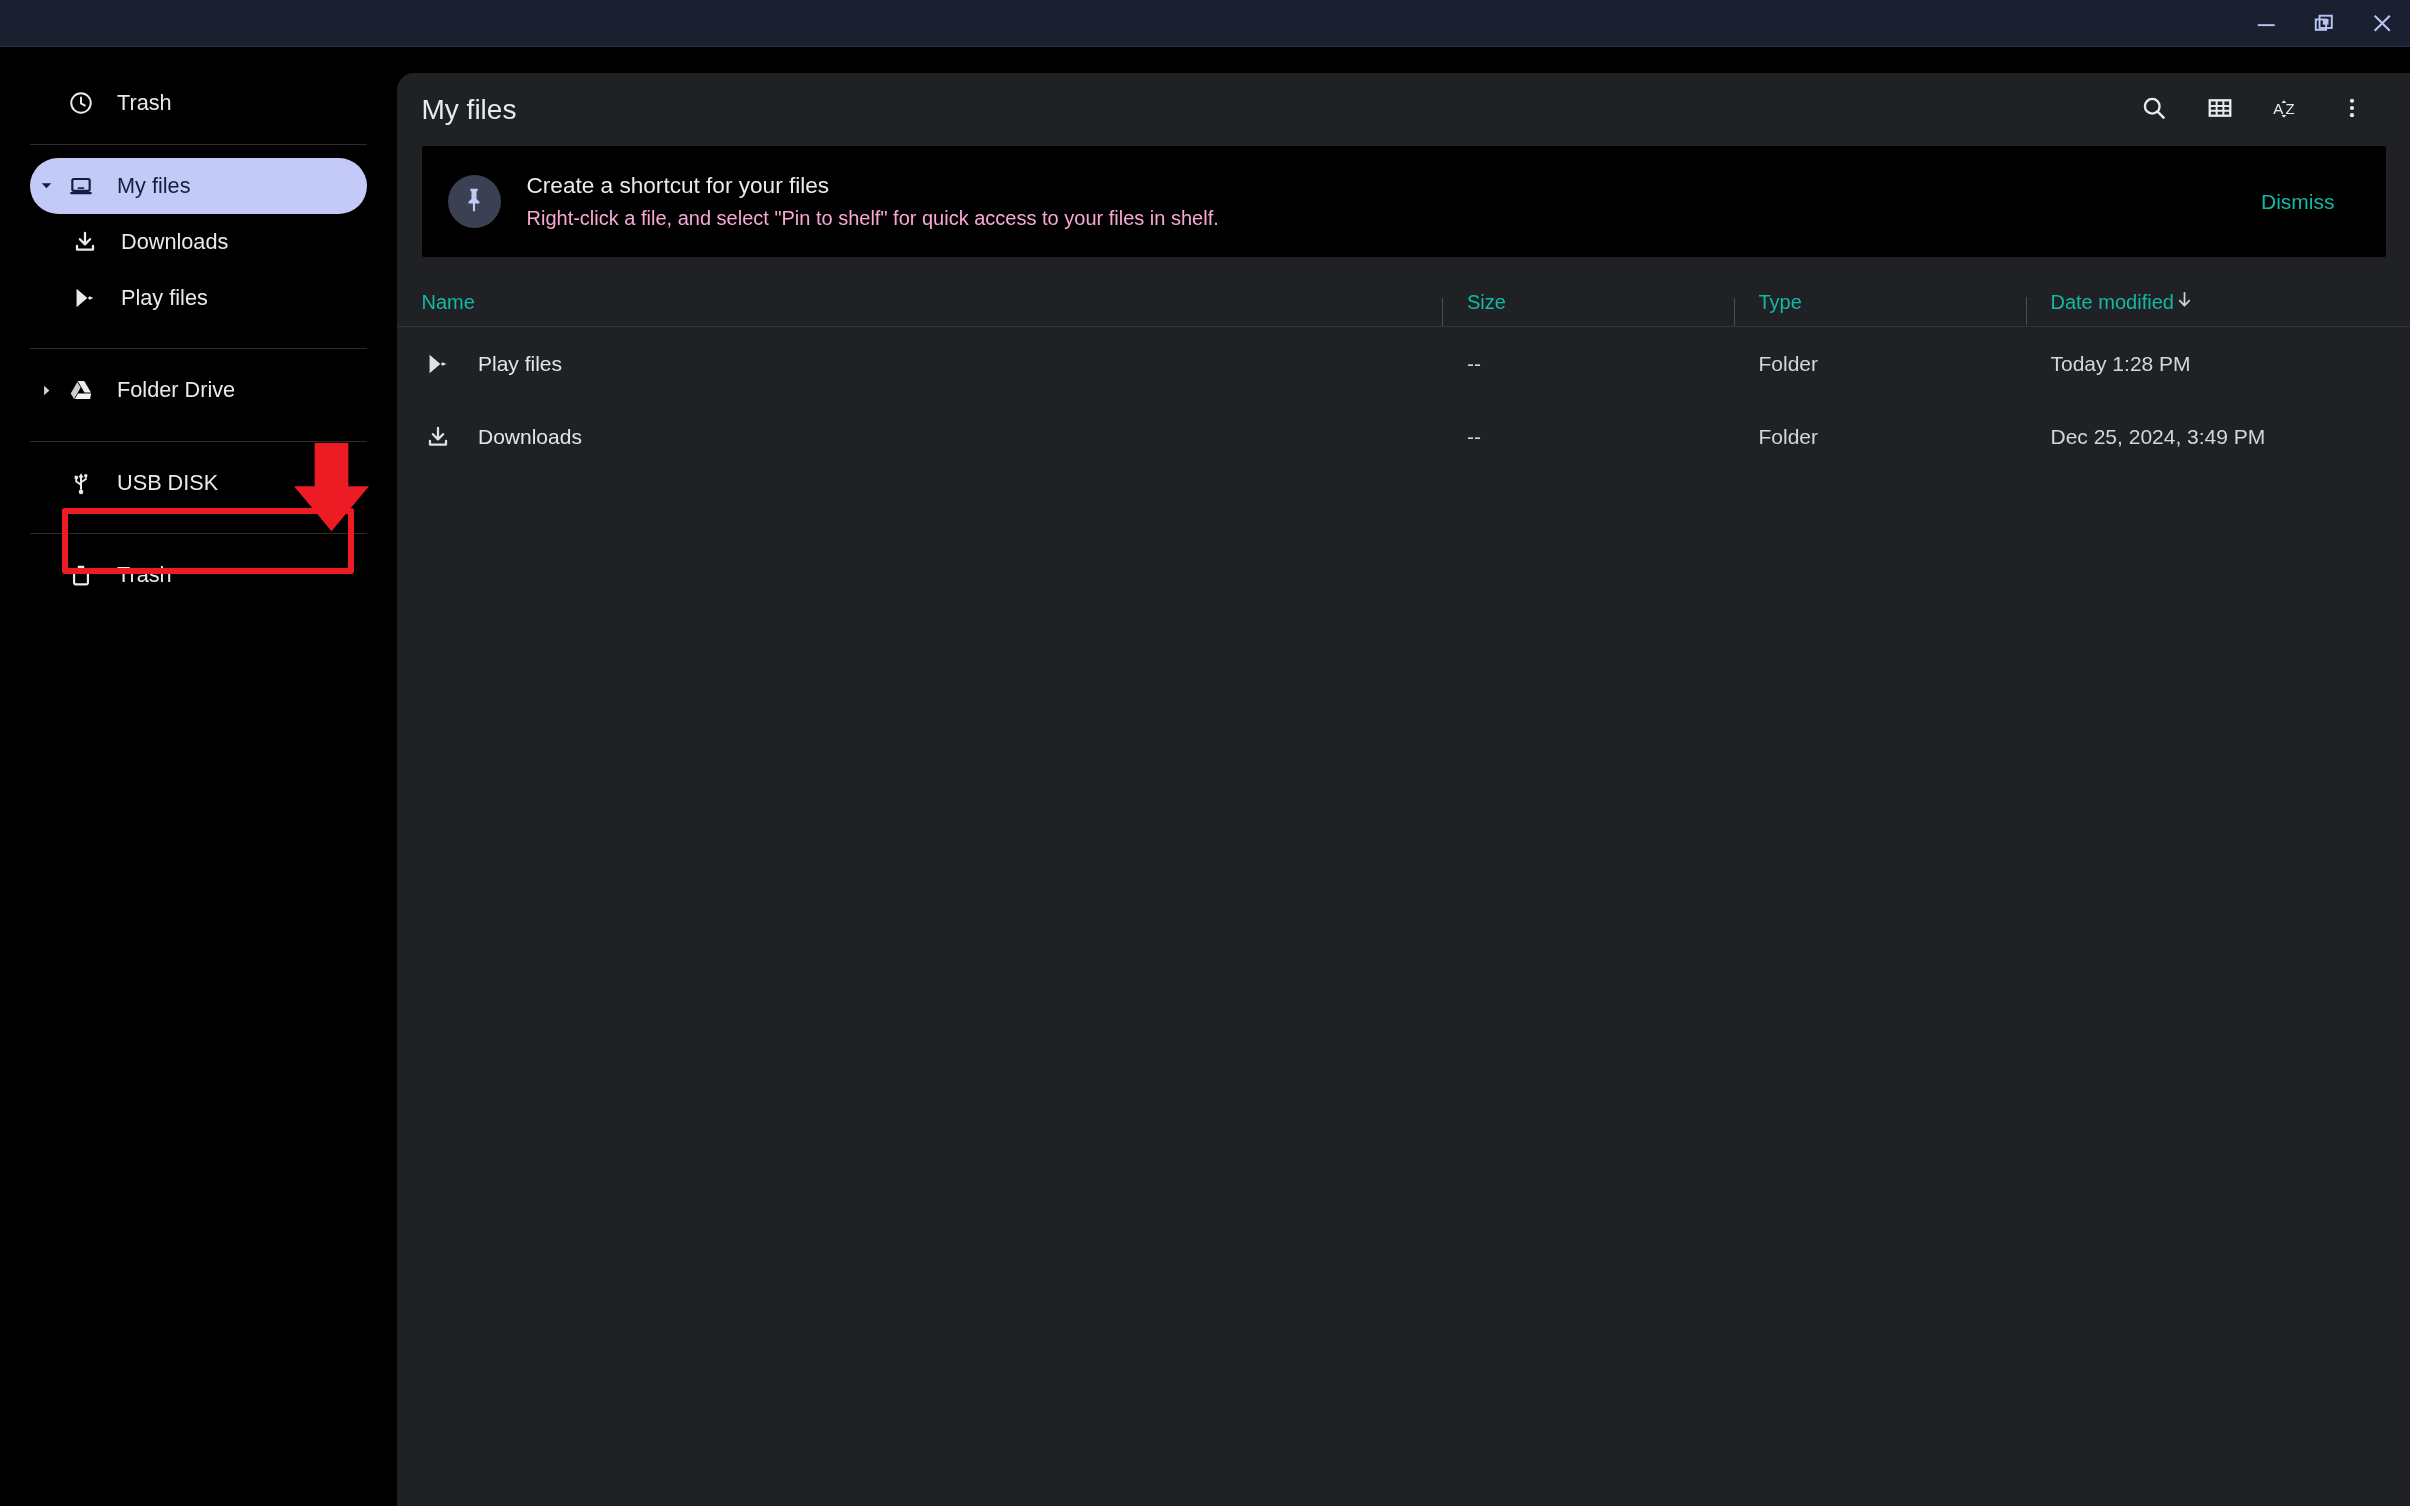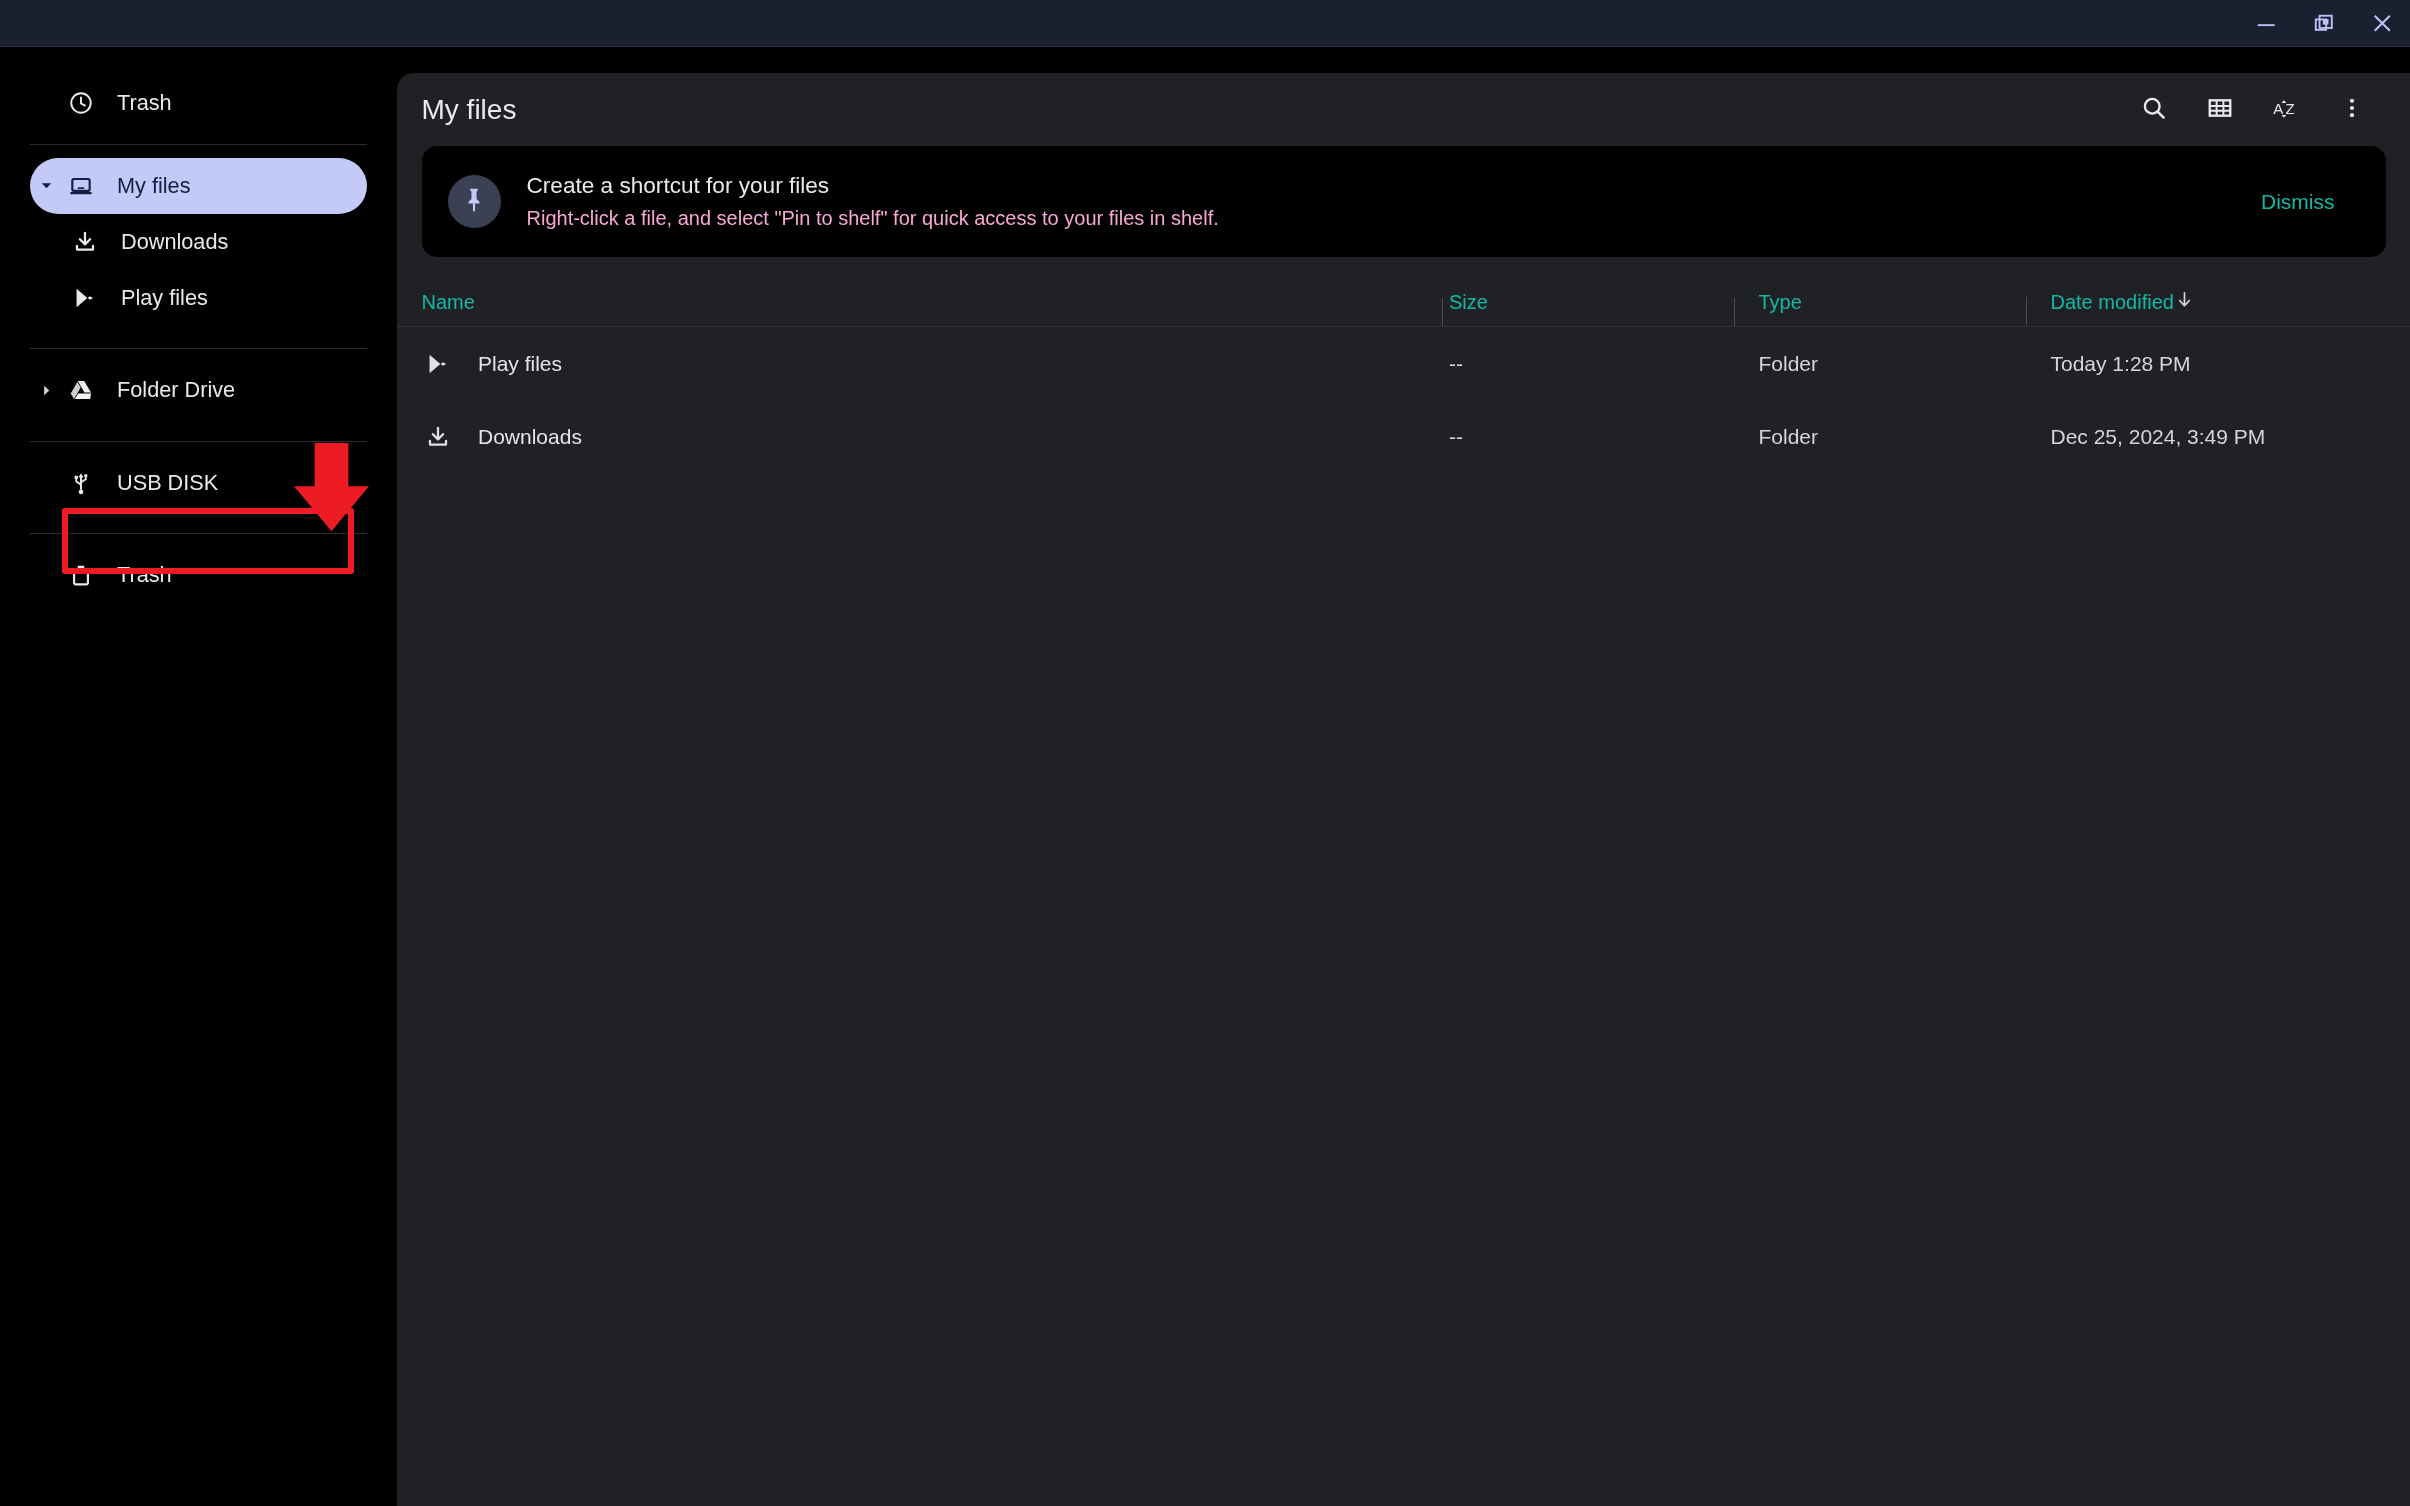--- a/index.html
+++ b/index.html
@@ -85,21 +85,21 @@
     width: 53px; height: 53px; border-radius: 50%;
     display: flex; align-items: center; justify-content: center;
     cursor: pointer;
   }
 
   
   #shortcut-banner {
     margin: 0 24.5px;
     height: 111px;
     background: #000000;
-    border-radius: 15px;
+    border-radius: 2px;
     display: flex; align-items: center;
     padding: 0 32px 0 26px;
   }
   #banner-badge {
     width: 53px; height: 53px; border-radius: 50%;
     background: #3b4152;
     display: flex; align-items: center; justify-content: center;
     flex: 0 0 53px;
   }
   #banner-text { margin-left: 26px; }
@@ -114,21 +114,21 @@
 
   
   #file-table { margin-top: 21px; }
   #table-header {
     display: flex; align-items: center;
     height: 49px;
     font-size: 20px; color: #14b8a6;
     border-bottom: 0.9px solid #313336;
   }
   .col-name { width: 1045px; padding-left: 24.5px; position: relative; }
-  .col-size { width: 292px; padding-left: 7px; position: relative; }
+  .col-size { width: 292px; padding-left: 25px; position: relative; }
   .col-type { width: 292px; padding-left: 24.5px; position: relative; }
   .col-date { width: 377px; padding-left: 24.5px; position: relative;
               display: flex; align-items: center; }
   .col-sep::before {
     content: ""; position: absolute; left: 0; top: 7.5px;
     width: 0.9px; height: 28px; background: #4a4d52;
   }
   .file-row {
     display: flex; align-items: center;
     height: 73px;

